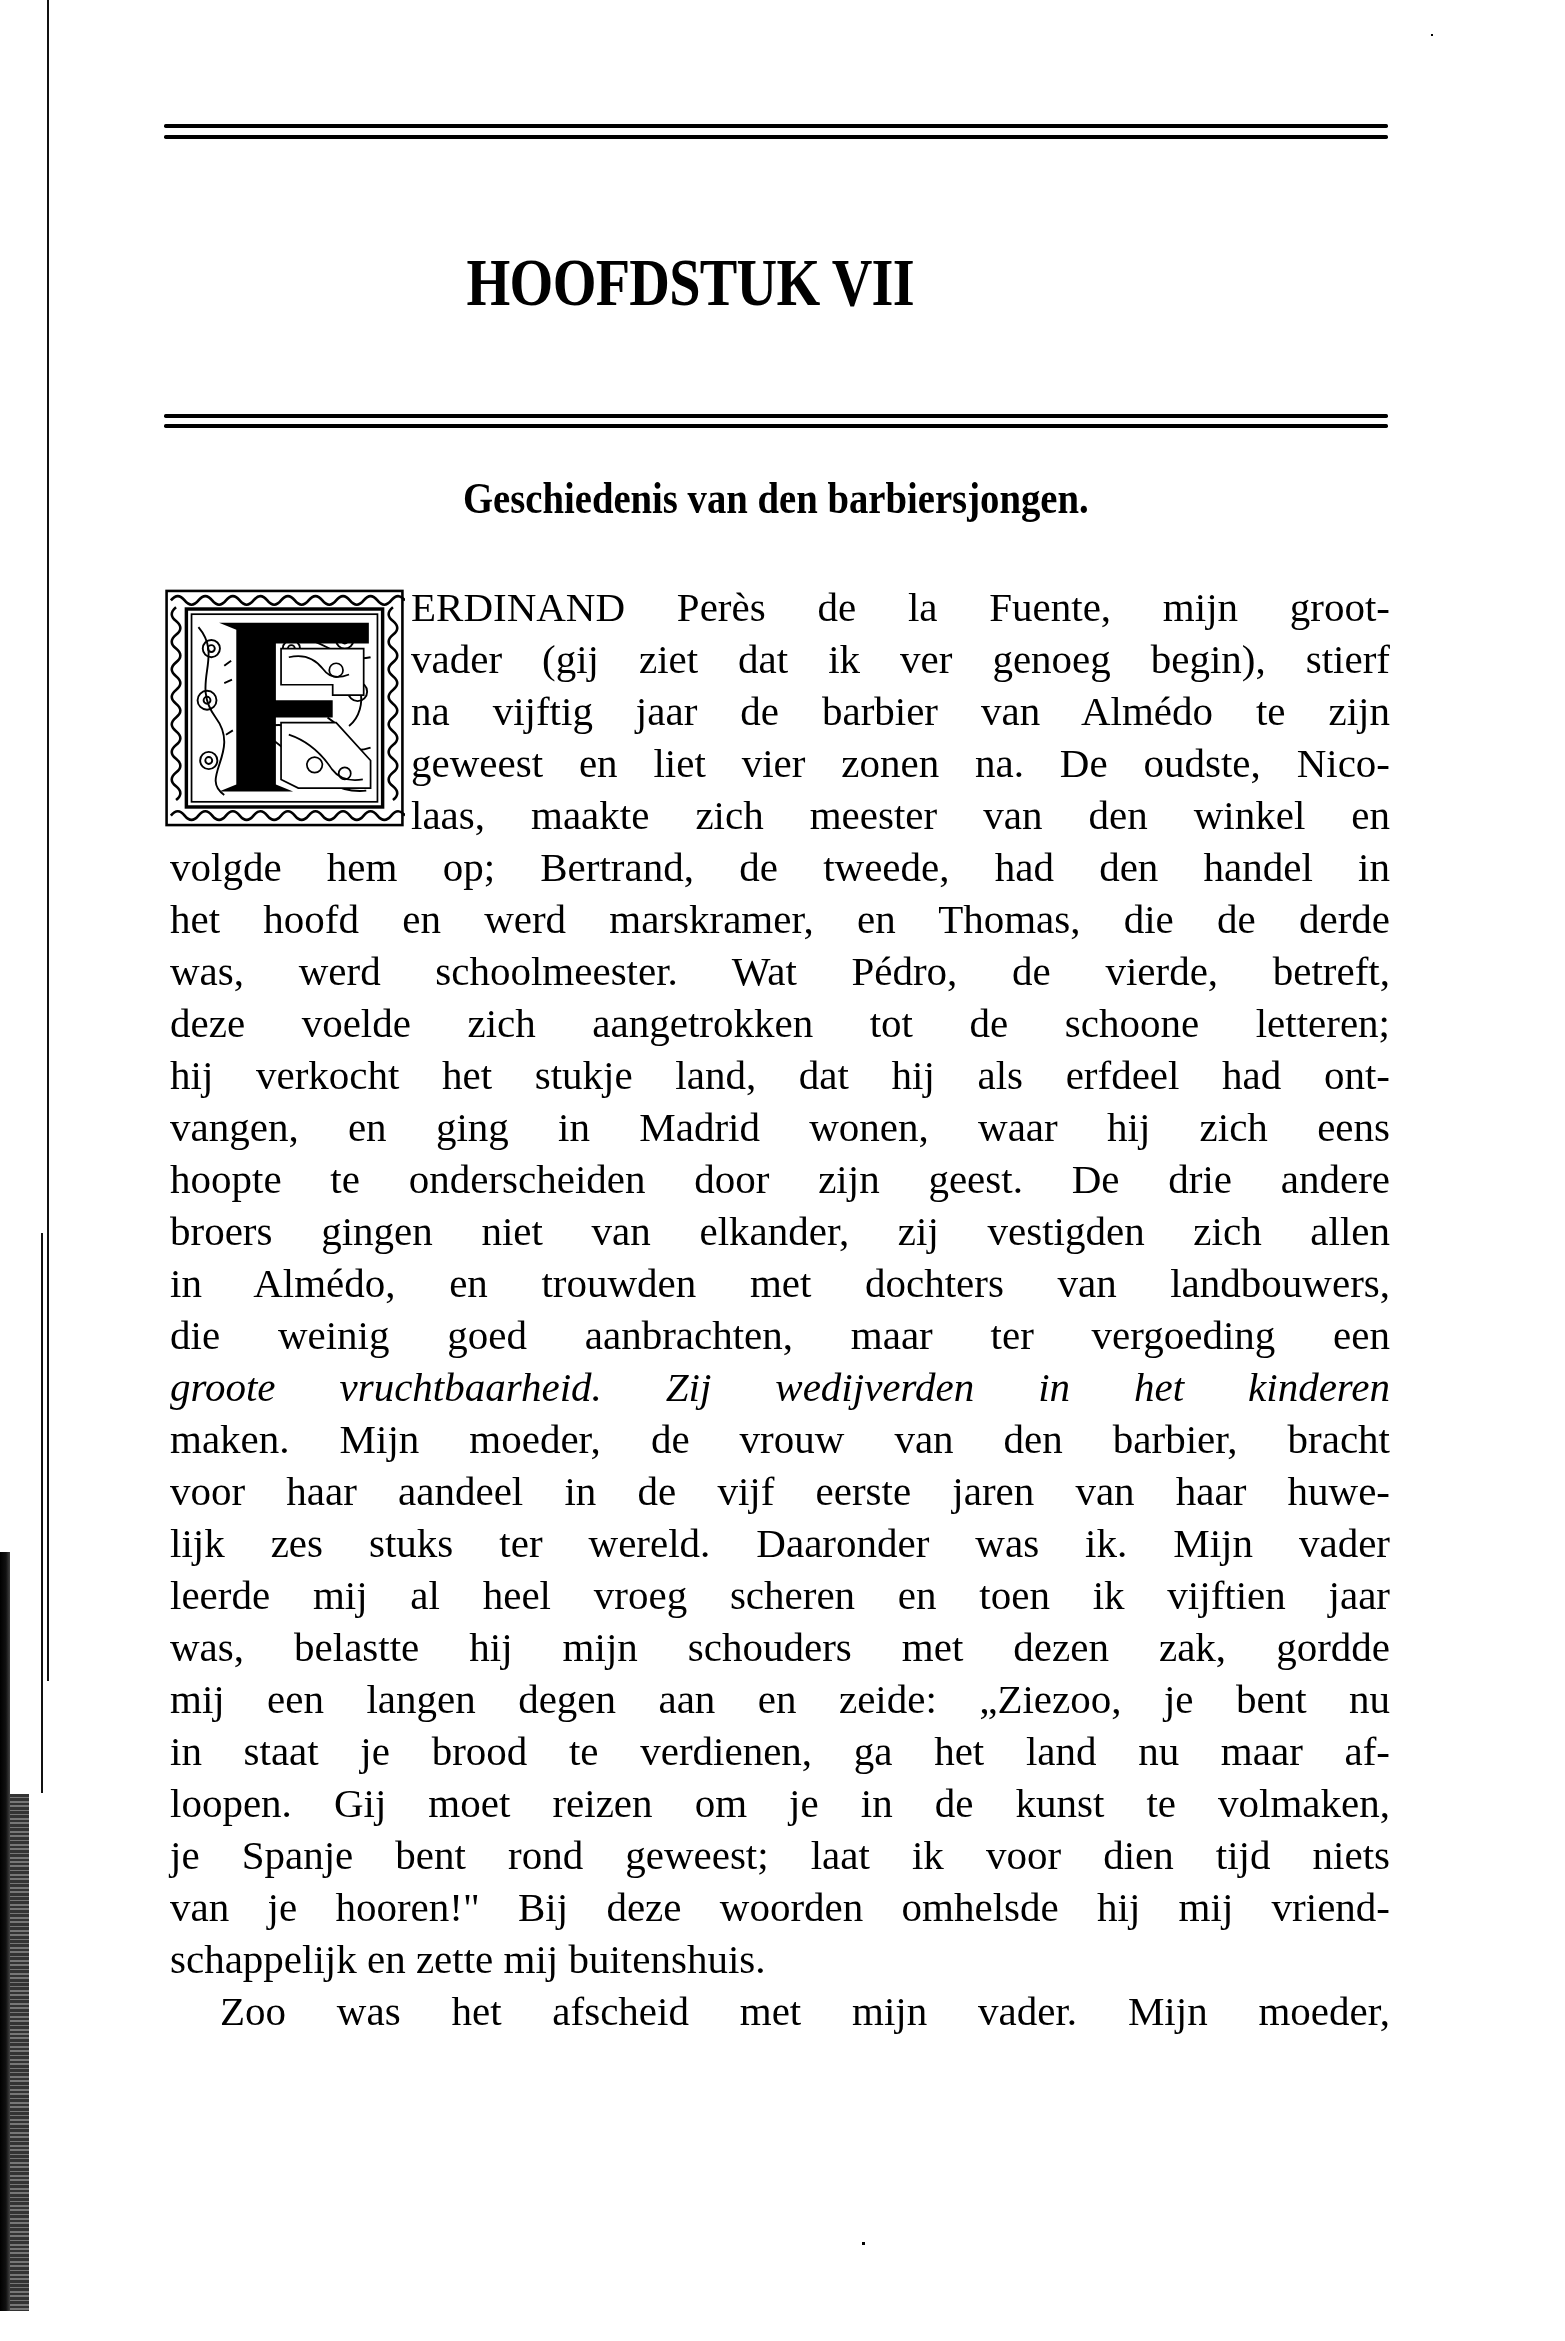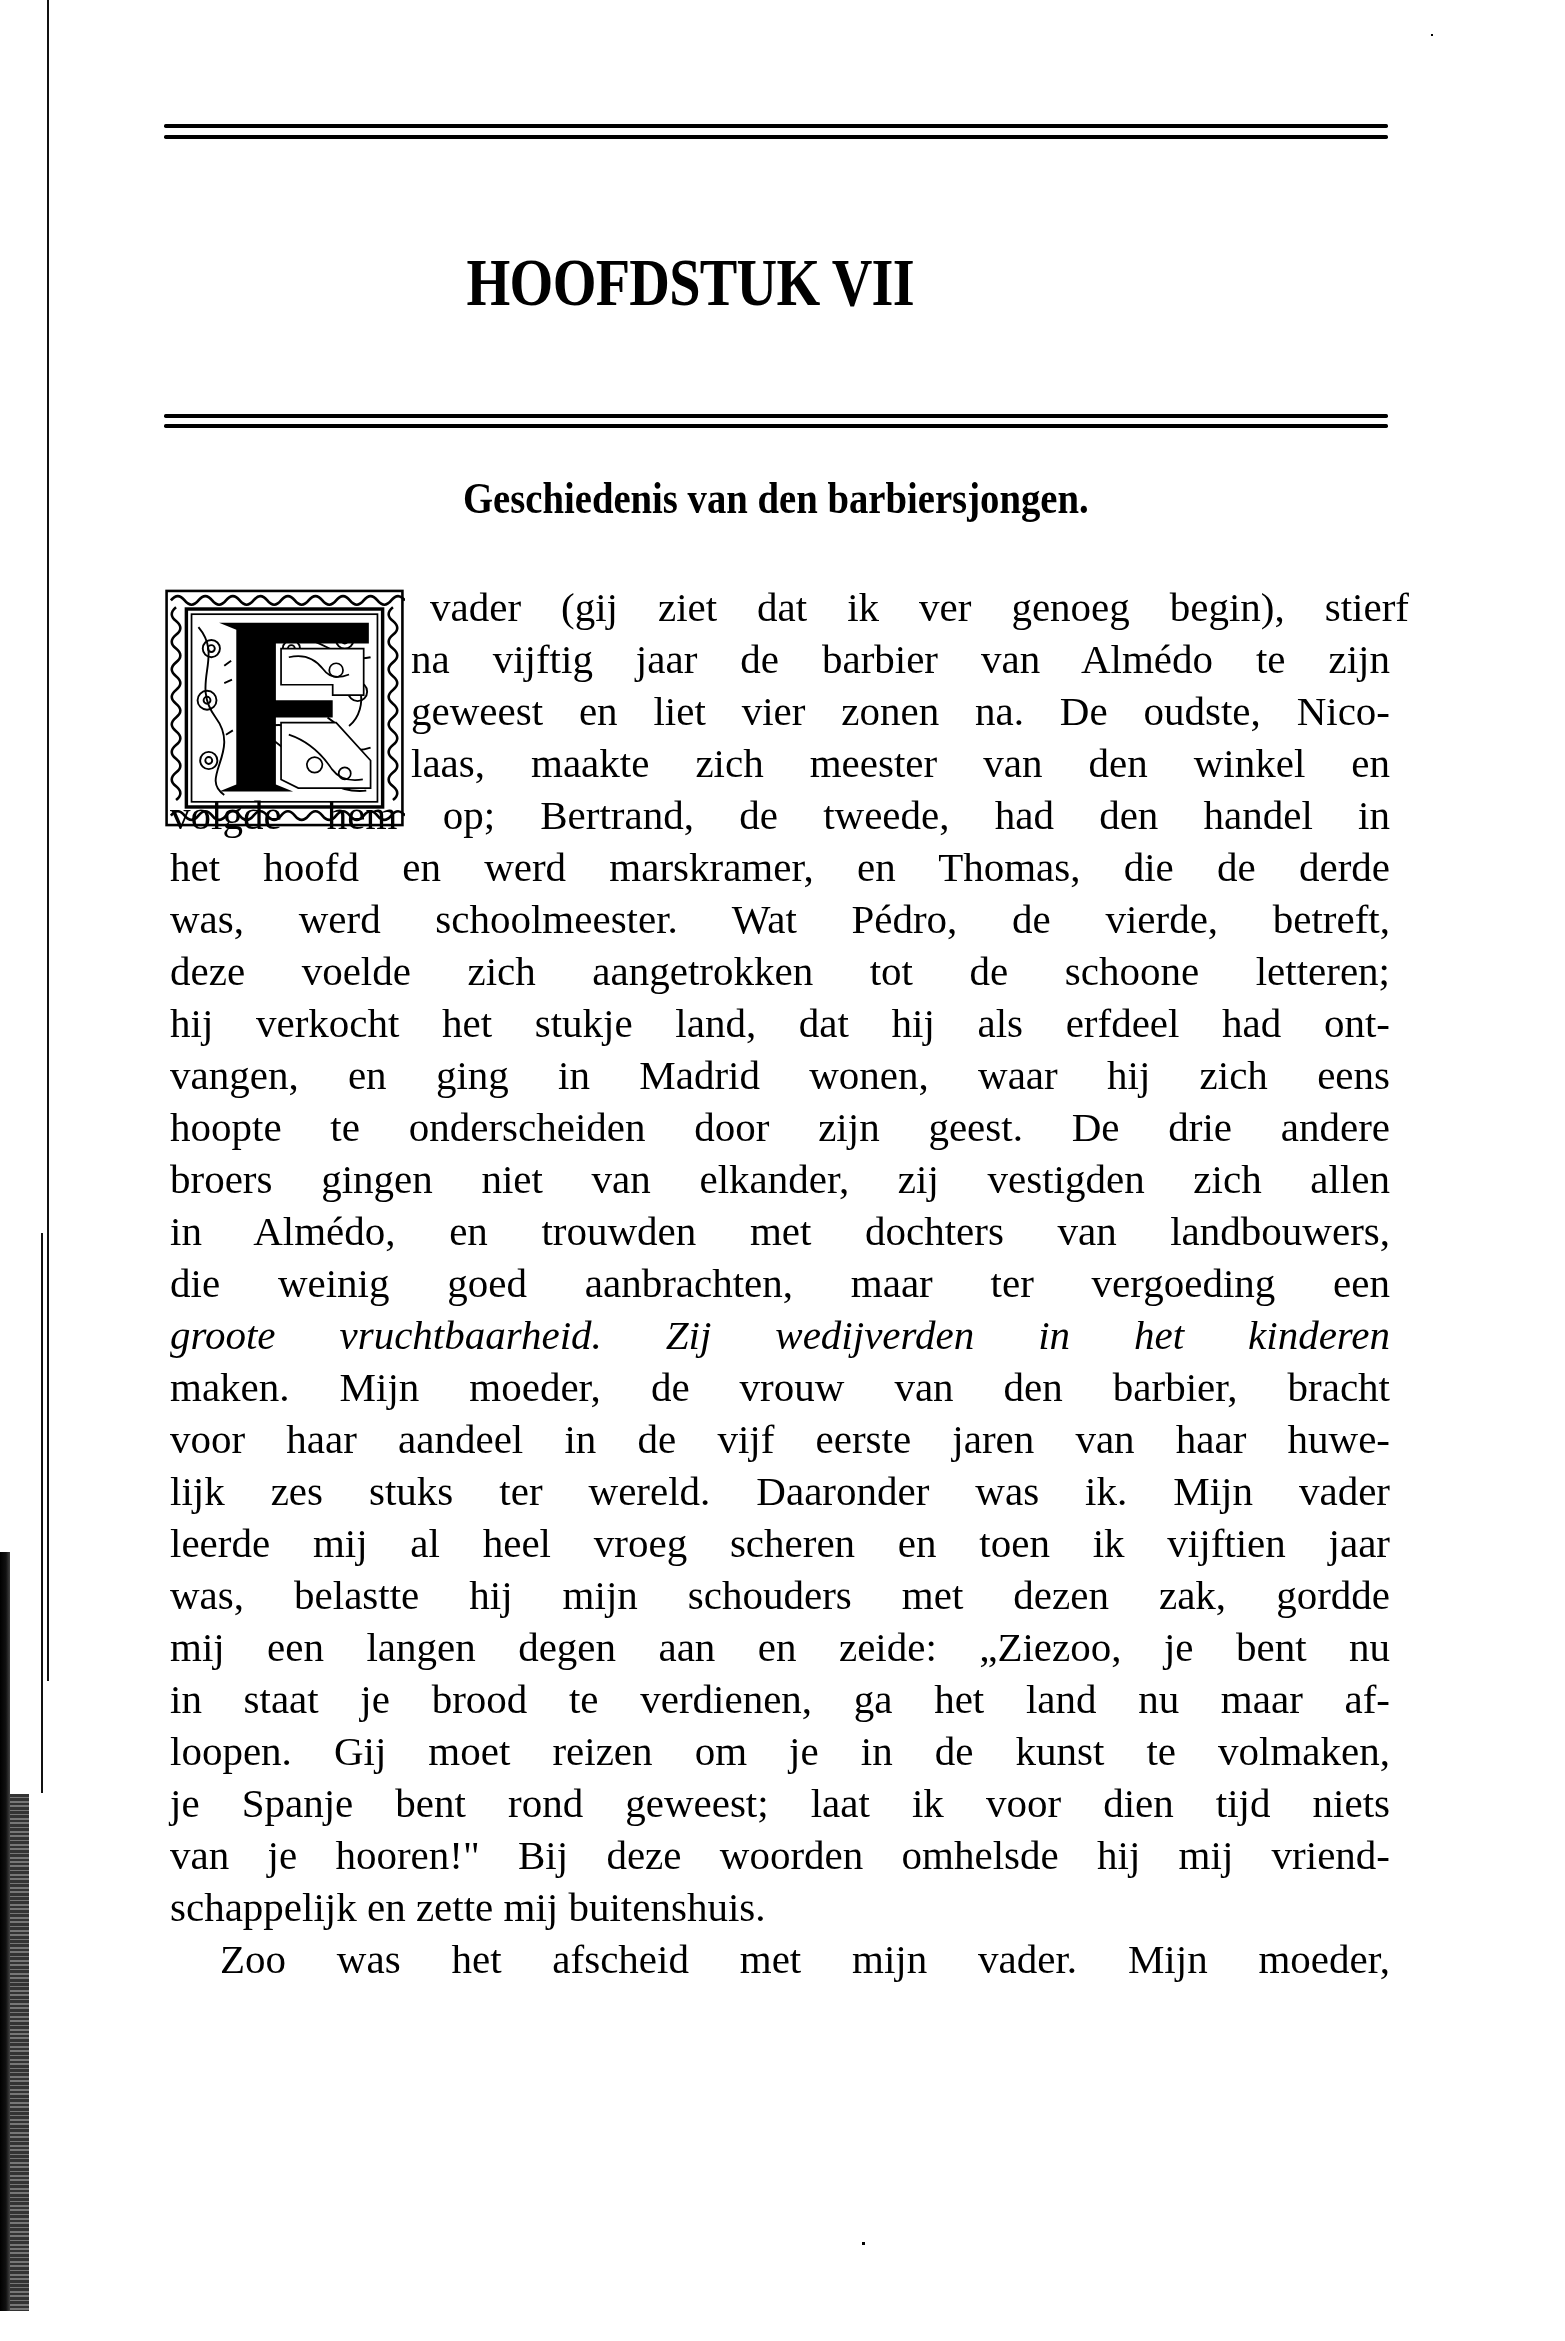--- a/index.html
+++ b/index.html
@@ -111,21 +111,22 @@
     <g fill="none" stroke="#000" stroke-width="2">
       <path d="M145 80 q25 -6 40 14 q10 14 30 6"></path>
       <circle cx="200" cy="95" r="8"></circle>
       <path d="M145 170 q30 10 50 40 q12 16 36 12"></path>
       <circle cx="175" cy="205" r="9"></circle>
         <circle cx="210" cy="215" r="7"></circle>
     </g>
   </svg>
 
   <div class="body-text">
-    <div class="line indent-cap"><span style="display: inline-block; white-space: normal; margin-left: 19px;">vader (gij ziet dat ik ver genoeg begin), stierf</span></div>
+    <div class="line indent-cap"><span style="display: inline-block; white-space: normal;">ERDINAND Perès de la Fuente, mijn groot-</span></div>
+    <div class="line indent-cap"><span style="display: inline-block; white-space: normal;">vader (gij ziet dat ik ver genoeg begin), stierf</span></div>
     <div class="line indent-cap"><span style="display: inline-block; white-space: normal;">na vijftig jaar de barbier van Almédo te zijn</span></div>
     <div class="line indent-cap"><span style="display: inline-block; white-space: normal;">geweest en liet vier zonen na. De oudste, Nico-</span></div>
     <div class="line indent-cap"><span style="display: inline-block; white-space: normal;">laas, maakte zich meester van den winkel en</span></div>
     <div class="line"><span style="display: inline-block; white-space: normal;">volgde hem op; Bertrand, de tweede, had den handel in</span></div>
     <div class="line"><span style="display: inline-block; white-space: normal;">het hoofd en werd marskramer, en Thomas, die de derde</span></div>
     <div class="line"><span style="display: inline-block; white-space: normal;">was, werd schoolmeester. Wat Pédro, de vierde, betreft,</span></div>
     <div class="line"><span style="display: inline-block; white-space: normal;">deze voelde zich aangetrokken tot de schoone letteren;</span></div>
     <div class="line"><span style="display: inline-block; white-space: normal;">hij verkocht het stukje land, dat hij als erfdeel had ont-</span></div>
     <div class="line"><span style="display: inline-block; white-space: normal;">vangen, en ging in Madrid wonen, waar hij zich eens</span></div>
     <div class="line"><span style="display: inline-block; white-space: normal;">hoopte te onderscheiden door zijn geest. De drie andere</span></div>

